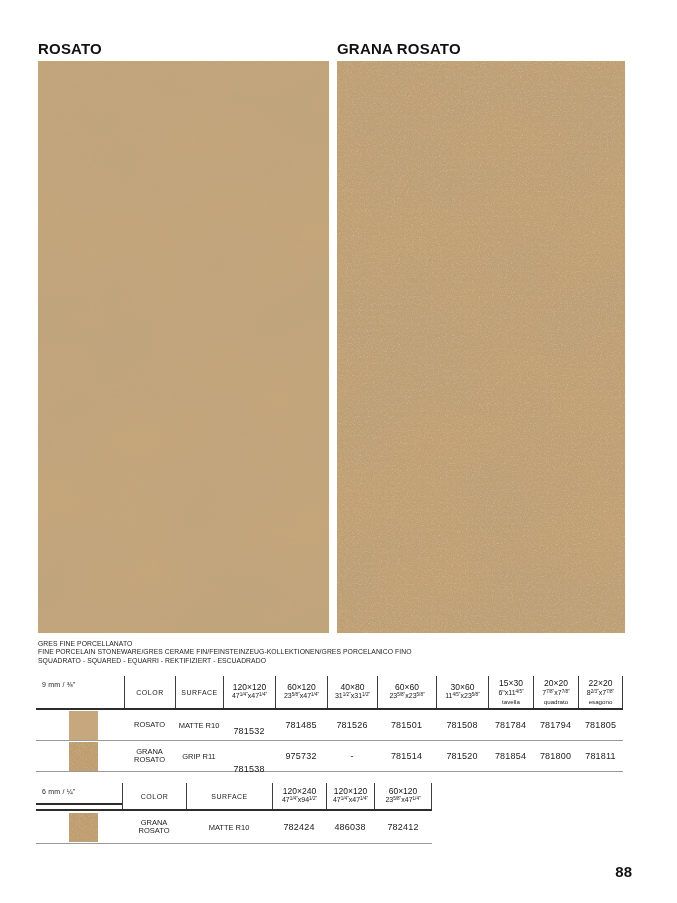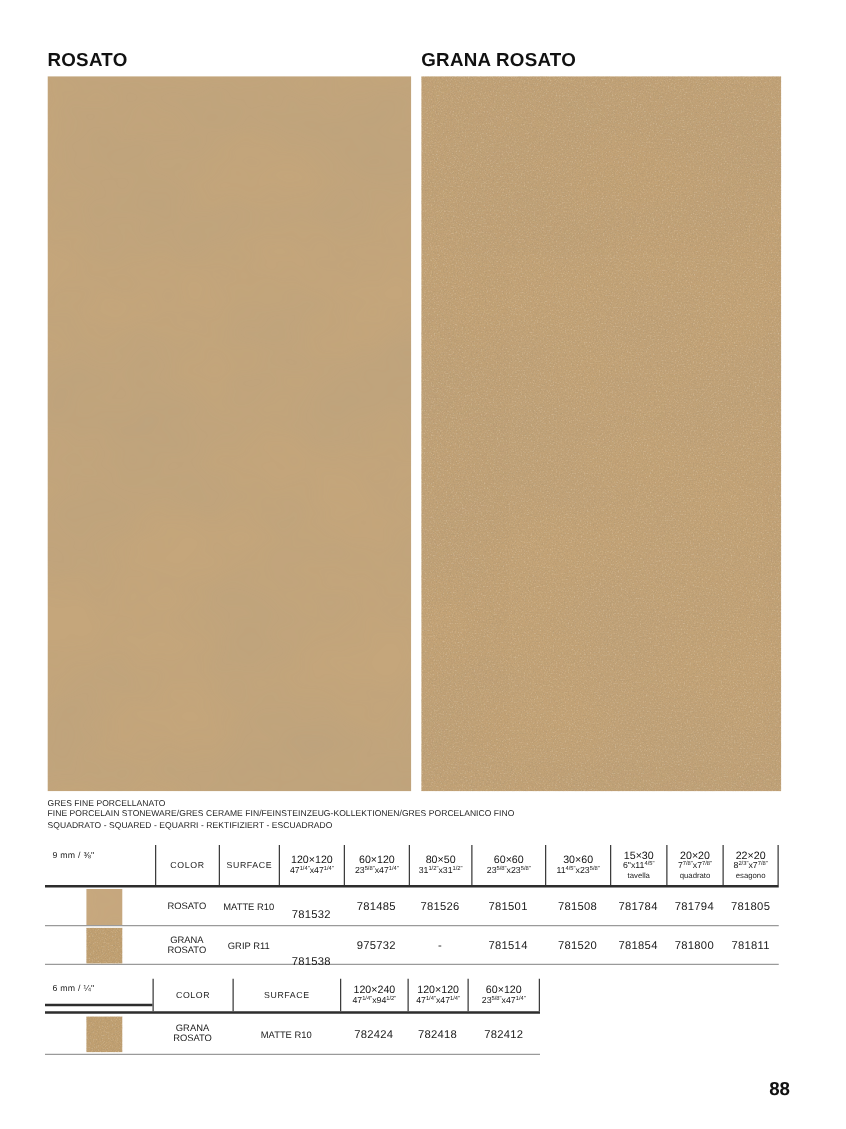--- a/index.html
+++ b/index.html
@@ -142,21 +142,21 @@
         </div>
         <div class="cell" style="width: 52px;">
           <div class="cm">120×120</div>
           <div class="in">47<sup>1/4"</sup>x47<sup>1/4"</sup></div>
         </div>
         <div class="cell" style="width: 52px;">
           <div class="cm">60×120</div>
           <div class="in">23<sup>5/8"</sup>x47<sup>1/4"</sup></div>
         </div>
         <div class="cell" style="width: 50px;">
-          <div class="cm">80×50</div>
+          <div class="cm">40×80</div>
           <div class="in">31<sup>1/2"</sup>x31<sup>1/2"</sup></div>
         </div>
         <div class="cell" style="width: 59px;">
           <div class="cm">60×60</div>
           <div class="in">23<sup>5/8"</sup>x23<sup>5/8"</sup></div>
         </div>
         <div class="cell" style="width: 52px;">
           <div class="cm">30×60</div>
           <div class="in">11<sup>4/5"</sup>x23<sup>5/8"</sup></div>
         </div>
@@ -289,21 +289,21 @@
         <div class="cell" style="width: 64px;">
           <span class="colorname">GRANA ROSATO</span>
         </div>
         <div class="cell" style="width: 86px;">
           <span class="surface">MATTE R10</span>
         </div>
         <div class="cell" style="width: 54px;">
           <span class="code">782424</span>
         </div>
         <div class="cell" style="width: 48px;">
-          <span class="code">782418</span>
+          <span class="code">486038</span>
         </div>
         <div class="cell" style="width: 58px;">
           <span class="code">782412</span>
         </div>
       </div>
     </div>
 
   <div class="pagenum">88</div>
 </div>
 

